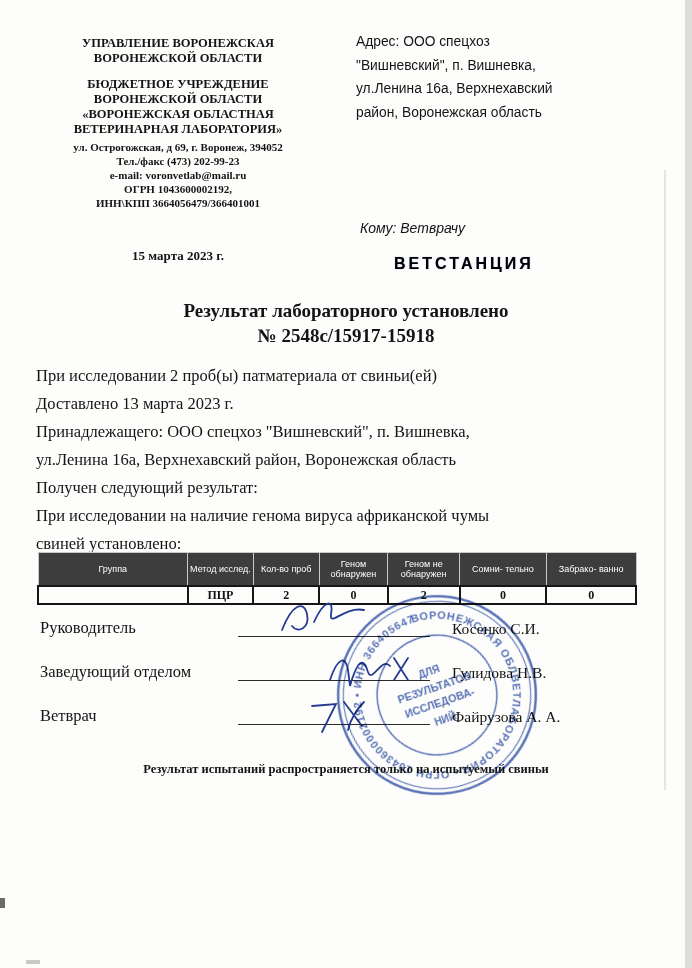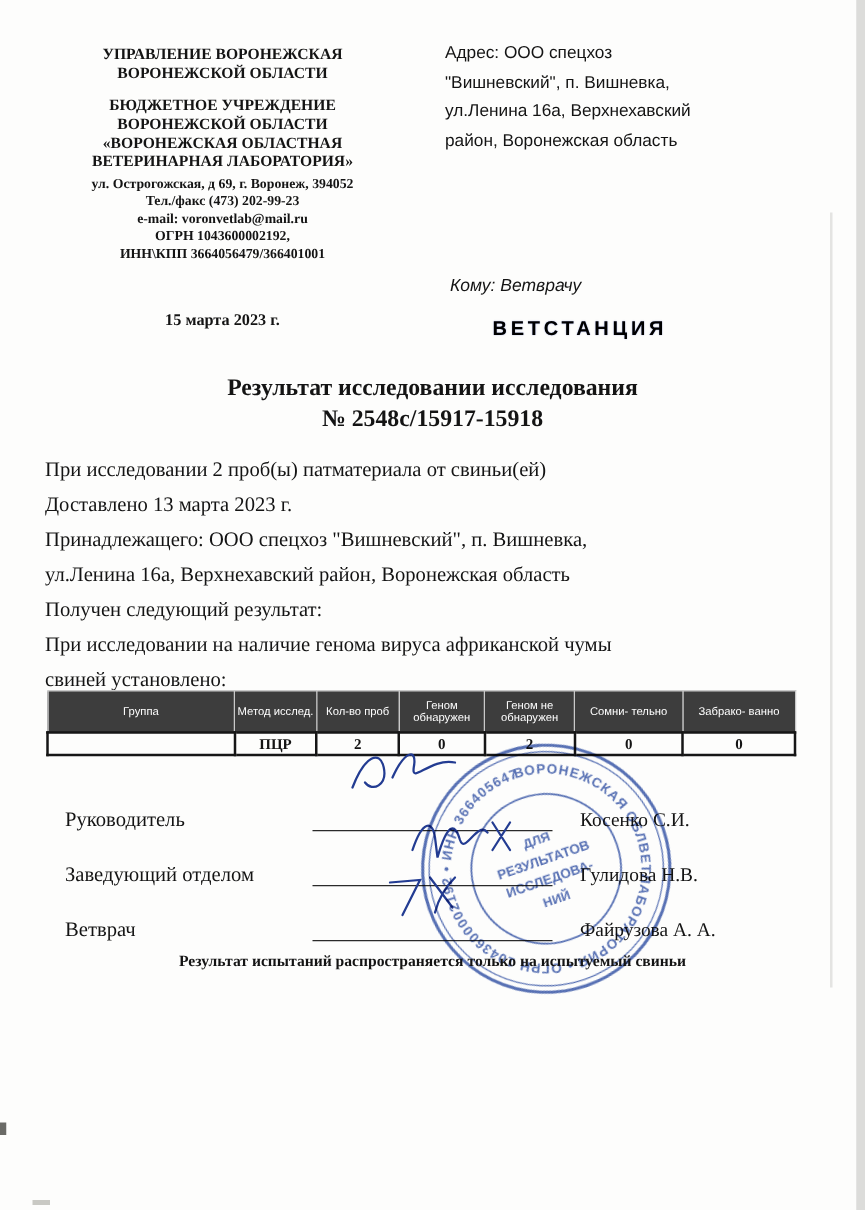--- a/index.html
+++ b/index.html
@@ -44,21 +44,21 @@
   .rtable th{
     background:#3d3d3d;color:#ffffff;font-family:"Liberation Sans", sans-serif;
     font-weight:normal;font-size:9px;line-height:10.5px;border:1px solid #c9c9c9;
     height:30px;padding:1px 2px;text-align:center;vertical-align:middle;
   }
   .rtable td{
     border:2px solid #161616;height:16px;text-align:center;vertical-align:middle;
     font-weight:bold;font-size:12px;font-family:"Liberation Serif", serif;padding:0 2px;
   }
   
-  .sigrow{position:absolute;left:52px;width:612px;height:26px;margin-top:28px;}
+  .sigrow{position:absolute;left:40px;width:612px;height:26px;}
   .sigrow .role{position:absolute;left:0;top:0;font-size:16.5px;}
   .sigrow .line{position:absolute;left:198px;top:18px;width:192px;border-bottom:1.2px solid #2a2a2a;}
   .sigrow .name{position:absolute;left:412px;top:2px;font-size:15.5px;}
   .scribble{position:absolute;pointer-events:none;}
   .scribble path{fill:none;stroke:#233c92;stroke-width:1.8;stroke-linecap:round;}
   
   .stamp{
     position:absolute;left:334px;top:592px;width:206px;height:206px;
     transform:rotate(-19deg);opacity:.82;mix-blend-mode:multiply;
     filter:blur(.4px);color:#3352a6;
@@ -103,21 +103,21 @@
   <div class="recipient">
     <div>Адрес: ООО спецхоз</div>
     <div>"Вишневский", п. Вишневка,</div>
     <div>ул.Ленина 16а, Верхнехавский</div>
     <div>район, Воронежская область</div>
   </div>
   <div class="kom">Кому: Ветврачу</div>
   <div class="station">ВЕТСТАНЦИЯ</div>
 
   <div class="doc-title">
-    <div>Результат исследовании исследования</div>
+    <div>Результат лабораторного установлено</div>
     <div>№ 2548с/15917-15918</div>
   </div>
 
   <div class="bodytext">
     <div>При исследовании 2 проб(ы) патматериала от свиньи(ей)</div>
     <div>Доставлено 13 марта 2023 г.</div>
     <div>Принадлежащего: ООО спецхоз "Вишневский", п. Вишневка,</div>
     <div>ул.Ленина 16а, Верхнехавский район, Воронежская область</div>
     <div>Получен следующий результат:</div>
     <div>При исследовании на наличие генома вируса африканской чумы</div>

